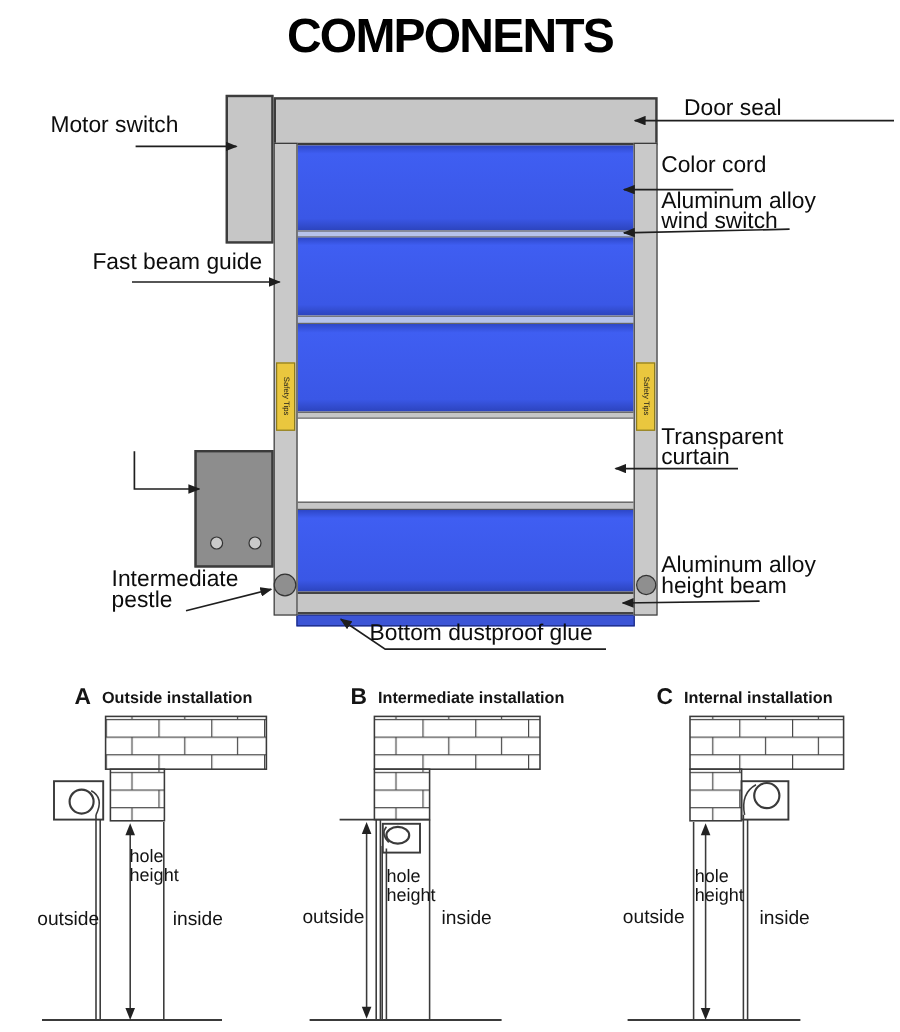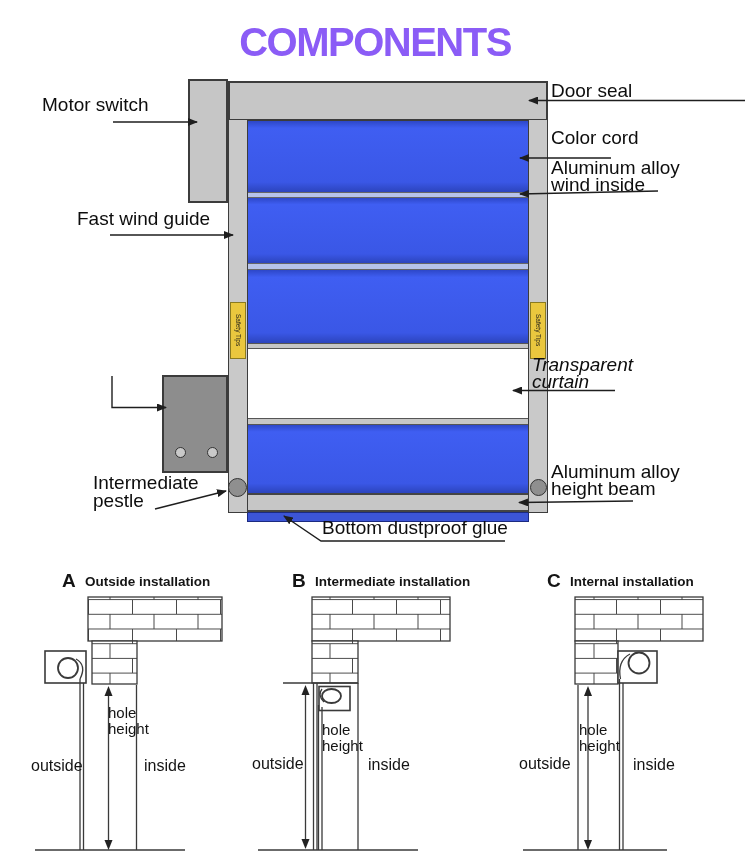--- a/index.html
+++ b/index.html
@@ -6,23 +6,23 @@
   html,body { background:#ffffff; }
   #stage {
     position:relative; width:750px; height:860px; margin:0 auto;
     background:#ffffff; overflow:hidden;
     font-family:"Liberation Sans", sans-serif; color:#111;
   }
   .abs { position:absolute; }
 
   
   #page-title {
-    position:absolute; top:20px; left:0; width:750px;
+    position:absolute; top:8px; left:0; width:750px;
     text-align:center; font-size:40px; font-weight:bold;
-    letter-spacing:-1.5px; color:#8b5cf6;
+    letter-spacing:-1.5px; color:#000000;
   }
 
   
   .gray { background:#c6c6c6; border:2px solid #3c3c3c; }
   #door-seal-bar   { left:228px; top:81px;  width:320px; height:40px; z-index:2; }
   #motor-box       { left:188px; top:79px;  width:40px;  height:124px; z-index:3; }
   .guide { background:#c9c9c9; border:1.5px solid #3c3c3c; z-index:2; }
   #guide-left  { left:228px; top:119px; width:20px; height:394px; }
   #guide-right { left:528px; top:119px; width:20px; height:394px; }
 
@@ -102,33 +102,33 @@
   <div class="abs safety" id="safety-right">Safety Tips</div>
 
   <div class="abs" id="control-box">
     <div class="screw" style="left:11px; top:70px;"></div>
     <div class="screw" style="left:43px; top:70px;"></div>
   </div>
   <div class="abs photo-eye" id="eye-left"></div>
   <div class="abs photo-eye" id="eye-right"></div>
 
   <div class="lbl" style="left:42px;  top:96px;">Motor switch</div>
-  <div class="lbl" style="left:77px;  top:210px;">Fast wind guide</div>
+  <div class="lbl" style="left:77px;  top:210px;">Fast beam guide</div>
   <div class="lbl" style="left:93px;  top:474px;">
     <span style="display:block">Intermediate</span>
     <span style="display:block">pestle</span>
   </div>
-  <div class="lbl" style="left:322px; top:519px;">Bottom dustproof glue</div>
-  <div class="lbl" style="left:551px; top:82px;">Door seal</div>
+  <div class="lbl" style="left:308px; top:519px;">Bottom dustproof glue</div>
+  <div class="lbl" style="left:570px; top:82px;">Door seal</div>
   <div class="lbl" style="left:551px; top:129px;">Color cord</div>
   <div class="lbl" style="left:551px; top:159px; line-height:17px;">
     <span style="display:block">Aluminum alloy</span>
-    <span style="display:block">wind inside</span>
-  </div>
-  <div class="lbl" style="left:532px; top:356px; line-height:17px;font-style:italic;">
+    <span style="display:block">wind switch</span>
+  </div>
+  <div class="lbl" style="left:551px; top:356px; line-height:17px;">
     <span style="display:block">Transparent</span>
     <span style="display:block">curtain</span>
   </div>
   <div class="lbl" style="left:551px; top:463px; line-height:17px;">
     <span style="display:block">Aluminum alloy</span>
     <span style="display:block">height beam</span>
   </div>
 
   <svg id="ann" viewBox="0 0 750 560">
     <defs>

